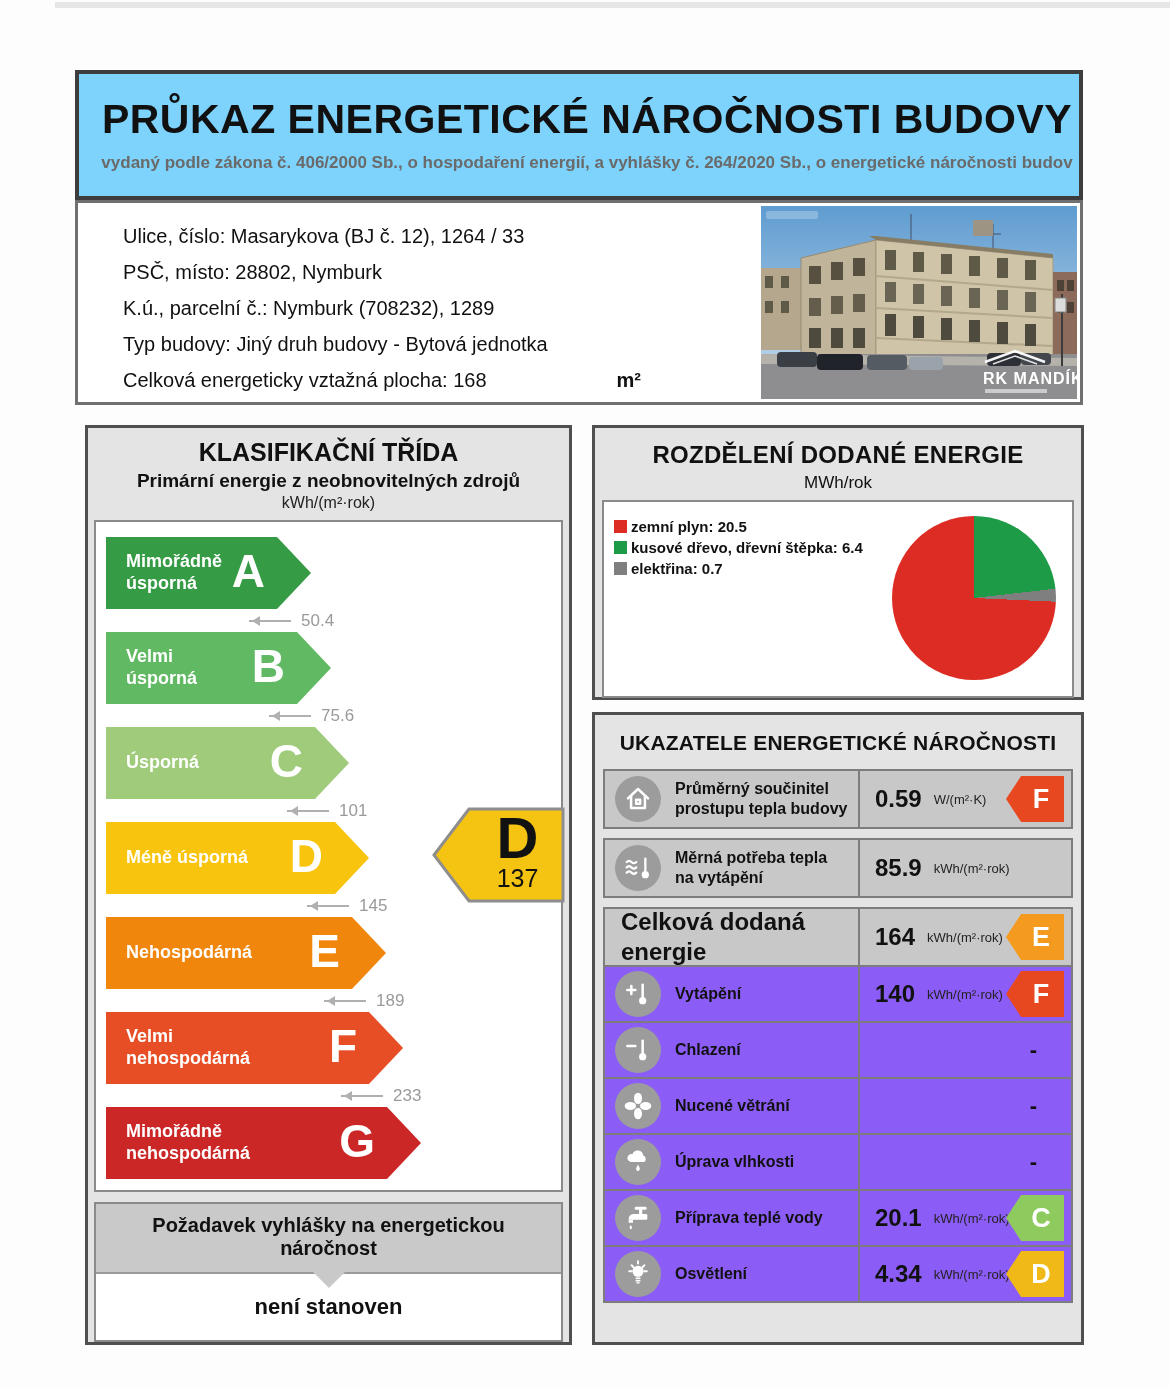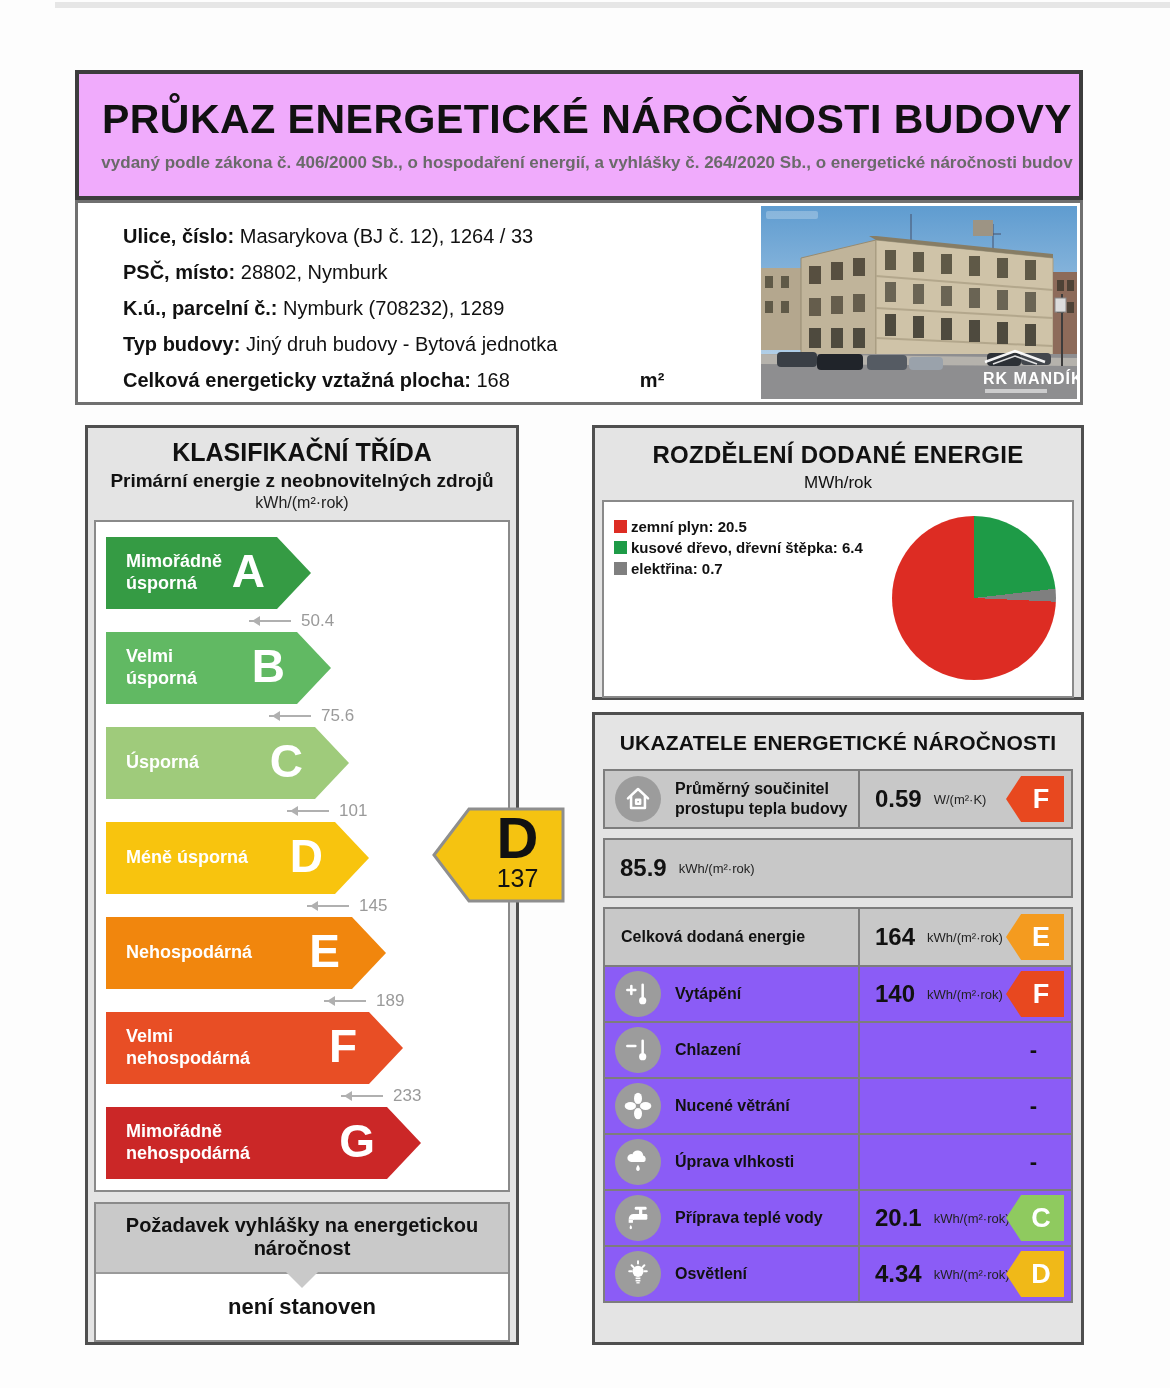--- a/index.html
+++ b/index.html
@@ -2,40 +2,40 @@
 <html><head>
 <meta charset="utf-8">
 <style>
   html,body{margin:0;padding:0;background:#ffffff;}
   .page{position:relative;width:1170px;height:1388px;background:#fdfdfd;
         font-family:"Liberation Sans","DejaVu Sans",sans-serif;color:#111;overflow:hidden;}
   .top-strip{position:absolute;left:55px;top:2px;right:0;height:6px;background:#e6e6e6;}
 
   
   .header-box{position:absolute;left:75px;top:70px;width:1008px;height:130px;
-              background:#f0abfc;border:4px solid #3d3d3d;box-sizing:border-box;text-align:center;padding-left:16px;}
+              background:#7dd3fc;border:4px solid #3d3d3d;box-sizing:border-box;text-align:center;padding-left:16px;}
   .header-title{margin-top:22px;font-size:41px;font-weight:bold;letter-spacing:.5px;color:#111;}
   .header-sub{margin-top:10px;font-size:17px;font-weight:bold;color:#6a6a6a;}
 
   
   .info-box{position:absolute;left:75px;top:200px;width:1008px;height:205px;
             background:#fff;border:3px solid #707070;box-sizing:border-box;}
   .info-rows{position:absolute;left:45px;top:22px;}
   .info-row{font-size:20px;margin-bottom:13px;white-space:nowrap;}
-  .info-row b{font-weight:bold;}
+  .info-row b{font-weight:normal;}
   .info-unit{display:inline-block;margin-left:130px;font-weight:bold;}
   .photo{position:absolute;top:3px;right:3px;width:316px;height:193px;overflow:hidden;}
   .photo svg{display:block;}
 
   
   .panel{position:absolute;background:#e4e4e4;border:3px solid #4f4f4f;box-sizing:border-box;}
   .inner-box{background:#fff;border:2px solid #8a8a8a;box-sizing:border-box;}
 
   
-  .class-panel{left:85px;top:425px;width:434px;height:920px;}
+  .class-panel{left:85px;top:425px;width:487px;height:920px;}
   .class-title{margin-top:10px;text-align:center;font-size:25px;font-weight:bold;}
   .class-sub{text-align:center;font-size:19px;font-weight:bold;margin-top:3px;}
   .class-unit{text-align:center;font-size:16px;margin-top:2px;color:#222;}
   .chart-box{position:relative;margin:8px 6px 0 6px;height:672px;padding:15px 0 0 10px;box-sizing:border-box;}
   .bar{position:relative;height:72px;color:#fff;
        clip-path:polygon(0 0,calc(100% - 34px) 0,100% 50%,calc(100% - 34px) 100%,0 100%);}
   .bar-label{display:flex;flex-direction:column;justify-content:center;height:100%;
              padding-left:20px;font-size:18px;font-weight:bold;line-height:1.2;white-space:pre-line;}
   .bar-letter{position:absolute;right:46px;top:50%;transform:translateY(-53%);
               font-size:46px;font-weight:bold;}
@@ -77,21 +77,21 @@
            box-sizing:border-box;background:#8b5cf6;margin:0 8px;}
   .ind-row.gray{background:#c8c8c8;}
   .ind-row.sep{margin-bottom:9px;}
   .ind-row.joined{margin-top:-2px;height:58px;}
   .ind-left{flex:0 0 255px;display:flex;align-items:center;border-right:2px solid #7d7d7d;
             padding-left:10px;box-sizing:border-box;}
   .icon-circle{width:46px;height:46px;border-radius:50%;background:#9c9c9c;flex:0 0 46px;
                display:flex;align-items:center;justify-content:center;}
   .icon-circle svg{width:32px;height:32px;}
   .ind-label{margin-left:14px;font-size:16px;font-weight:bold;line-height:1.25;white-space:pre-line;}
-  .ind-label.big{font-size:16px;margin-left:6px;}
+  .ind-label.big{font-size:24px;margin-left:6px;}
   .ind-right{flex:1;display:flex;align-items:center;position:relative;}
   .ind-value{font-size:24px;font-weight:bold;margin-left:15px;}
   .ind-unit{font-size:13px;margin-left:12px;color:#222;}
   .badge{position:absolute;right:7px;top:50%;transform:translateY(-50%);width:58px;height:46px;
          clip-path:polygon(0 50%,26% 0,100% 0,100% 100%,26% 100%);
          display:flex;align-items:center;justify-content:center;}
   .badge span{color:#fff;font-size:27px;font-weight:bold;margin-left:12px;}
   .ind-row.empty .ind-value{margin-left:auto;margin-right:34px;font-size:22px;}
 </style>
 </head>
@@ -314,20 +314,33 @@
       <div class="ind-right">
         <span class="ind-value">0.59</span>
         <span class="ind-unit">W/(m²·K)</span>
         <div class="badge" style="background: rgb(232, 72, 31);">
             <span>F</span>
           </div>
       </div>
     </div>
 
     <div class="ind-row gray sep">
+      <div class="ind-left">
+        <div class="icon-circle">
+          <svg viewBox="0 0 24 24" fill="none" stroke="#fff" stroke-width="1.7" stroke-linecap="round">
+            <path d="M3.5 7.5 q1.8 -1.8 3.6 0 t3.6 0"></path>
+              <path d="M3.5 11.5 q1.8 -1.8 3.6 0 t3.6 0"></path>
+            <path d="M3.5 15.5 q1.8 -1.8 3.6 0 t3.6 0"></path>
+            <line x1="17.5" y1="5" x2="17.5" y2="14"></line>
+              <circle cx="17.5" cy="17" r="2.7" fill="#fff" stroke="none"></circle>
+          </svg>
+        </div>
+        <div class="ind-label">Měrná potřeba tepla
+na vytápění</div>
+      </div>
       <div class="ind-right">
         <span class="ind-value">85.9</span>
         <span class="ind-unit">kWh/(m²·rok)</span>
       </div>
     </div>
 
     <div class="ind-row gray">
       <div class="ind-left">
         <div class="ind-label big">Celková dodaná energie</div>
       </div>

